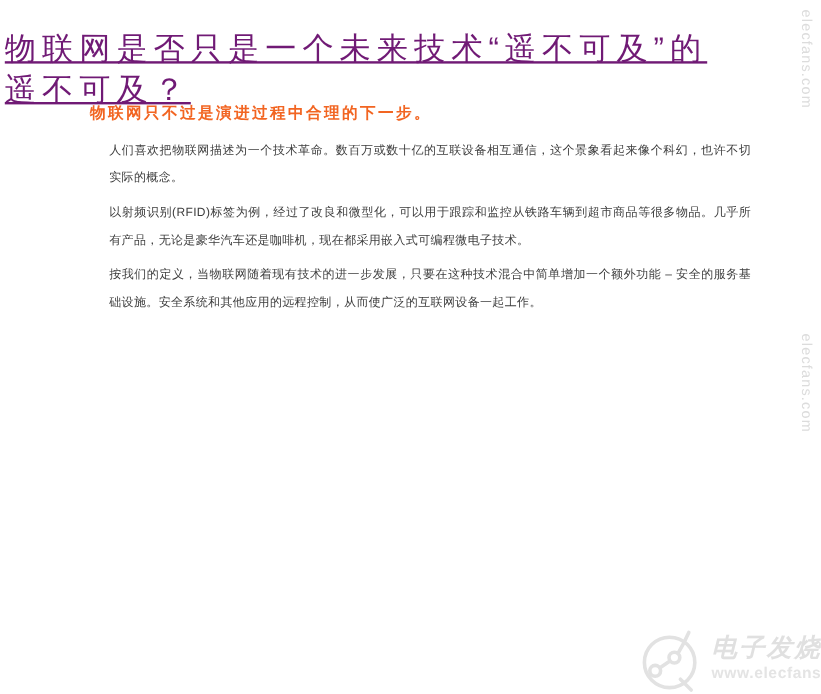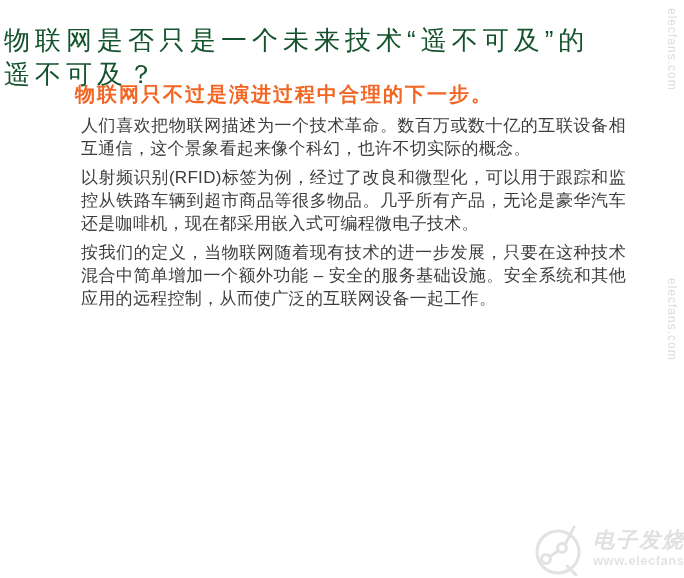--- a/index.html
+++ b/index.html
@@ -17,42 +17,43 @@
 
   
   .page-title {
     position: absolute;
     left: 4px;
     top: 6px;
     width: 640px;
     font-size: 26px;
     line-height: 34px;
     letter-spacing: 5px;
-    color: #14532d;
+    color: #701a75;
     font-weight: 500;
+    text-decoration: underline;
   }
 
   
   .content {
     position: absolute;
     left: 75px;
     top: 84px;
     width: 551px;
   }
   .section-heading {
     margin: 0 0 10px 0;
-    font-size: 20px;
+    font-size: 13px;
     line-height: 20px;
     font-weight: bold;
     letter-spacing: 2px;
     color: #f26522;
   }
   .content p {
-    margin: 0 0 6px 6px;
-    font-size: 17px;
+    margin: 0 0 6px 16px;
+    font-size: 10px;
     line-height: 23px;
     color: #3d3d3d;
     text-align: justify;
     letter-spacing: 0.3px;
   }
 
   
   .edge-mark {
     position: absolute;
     left: 665px;

